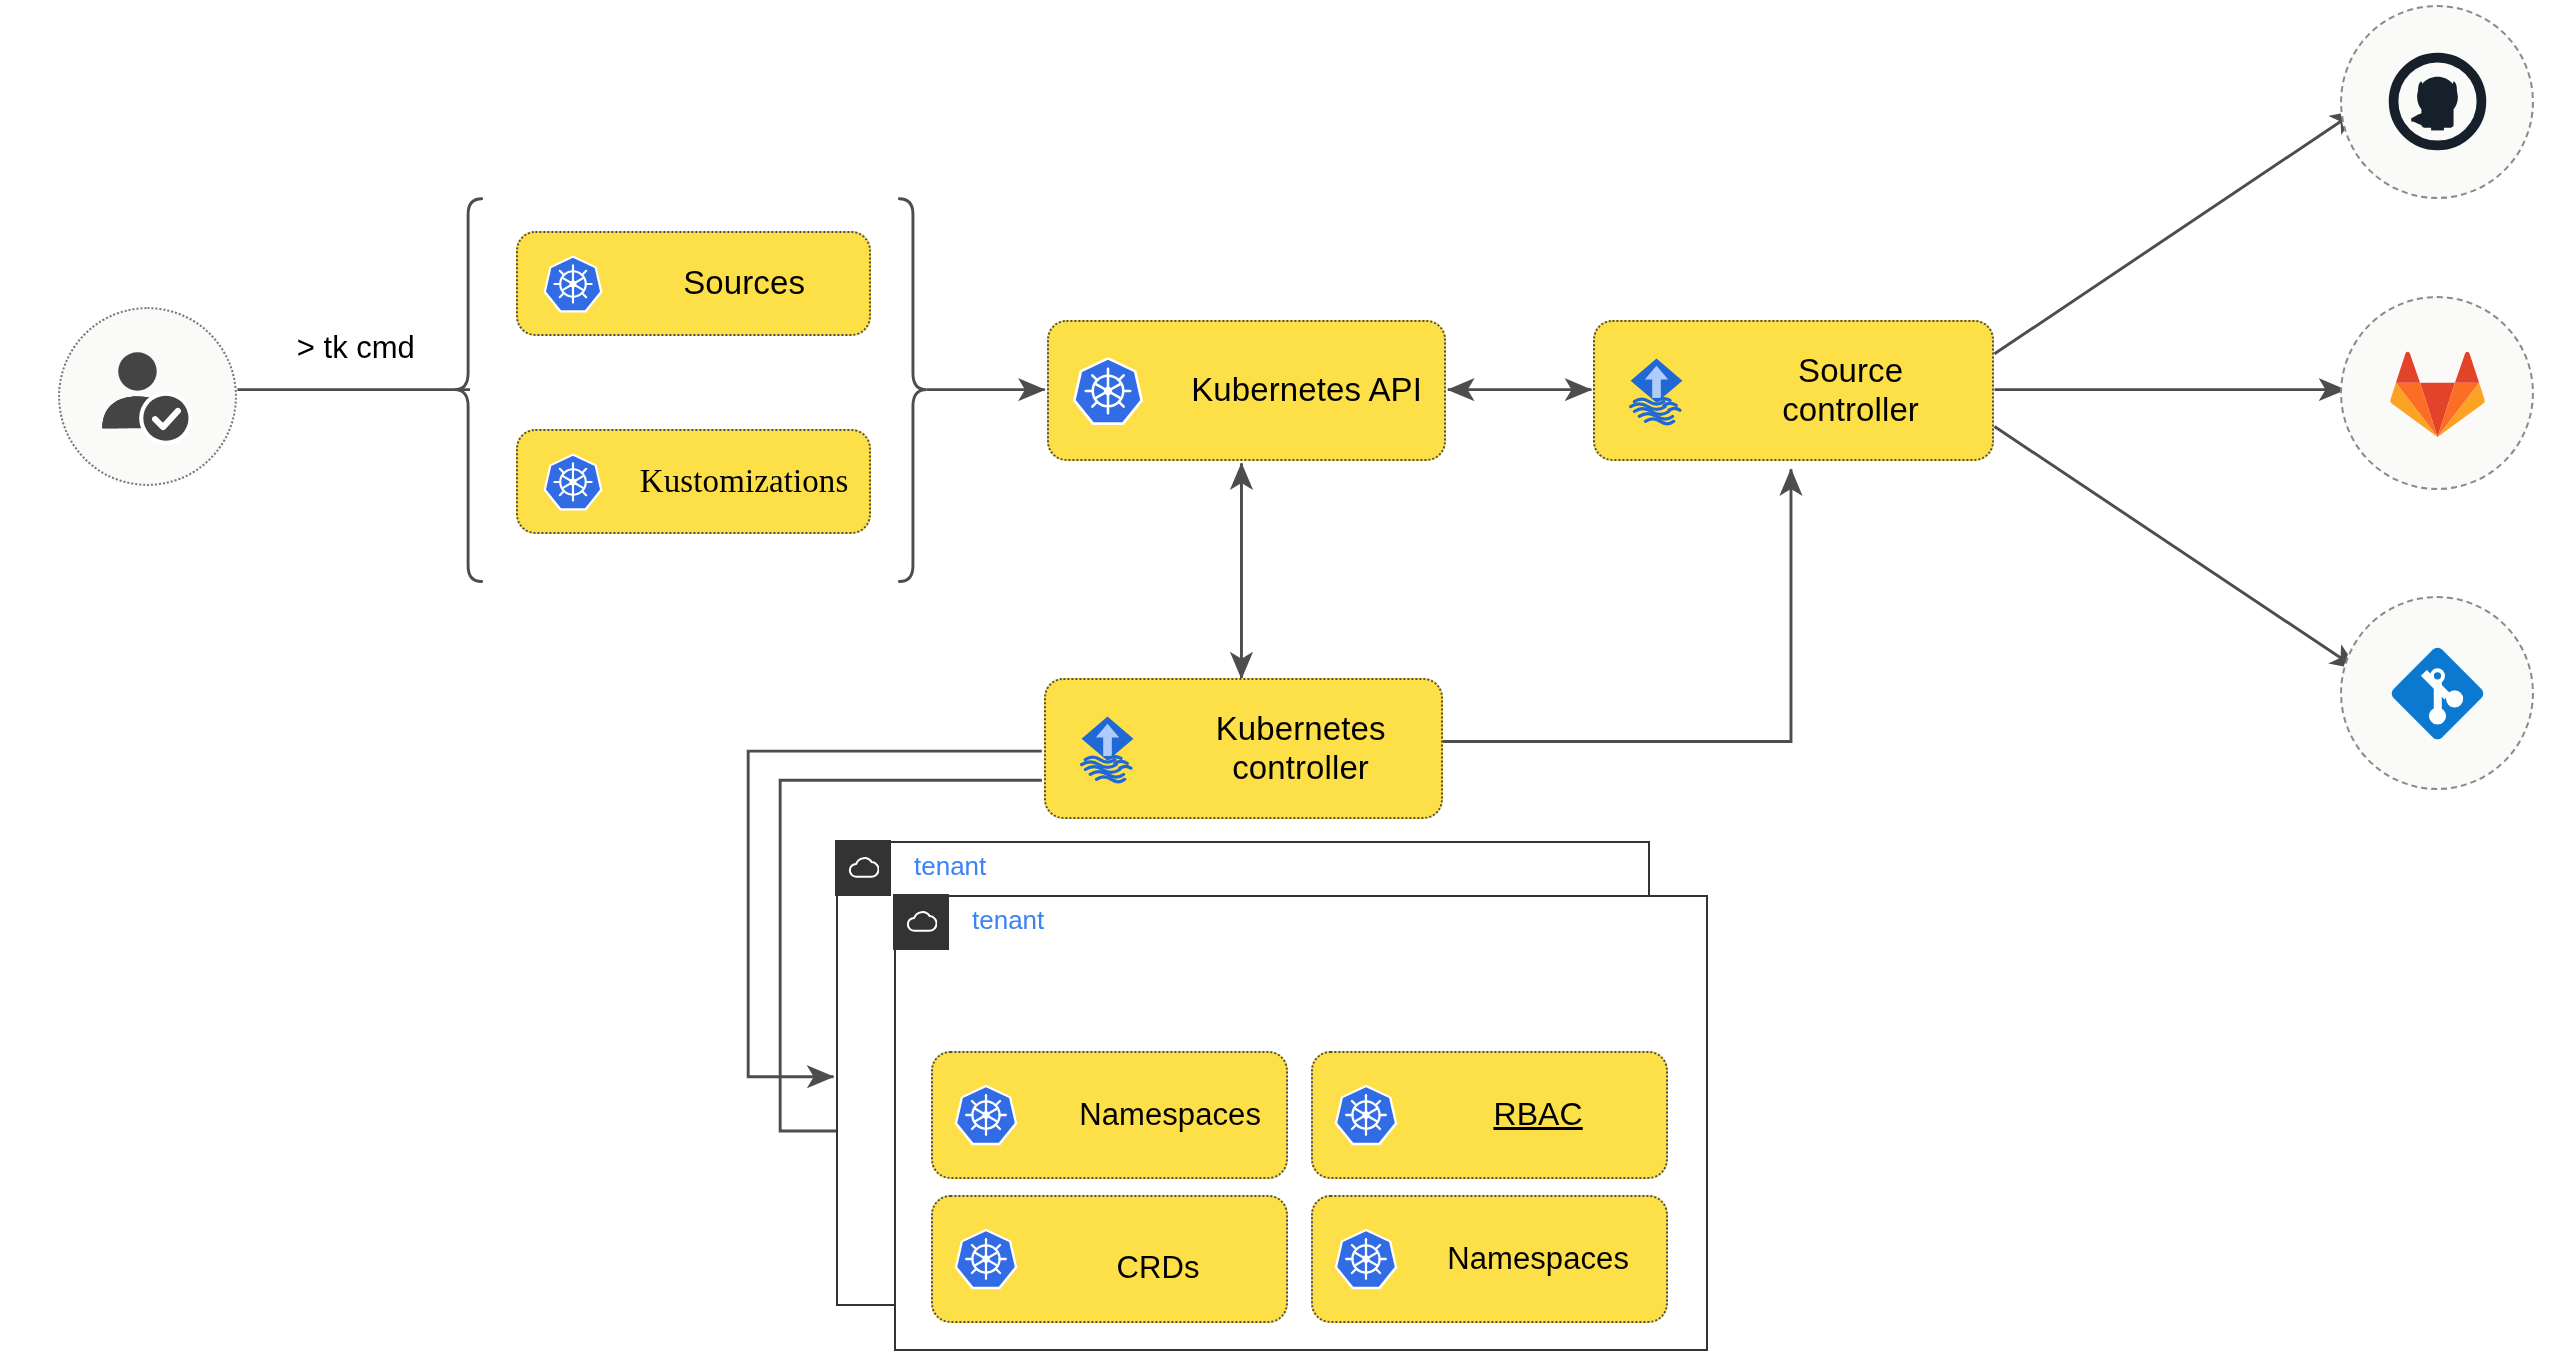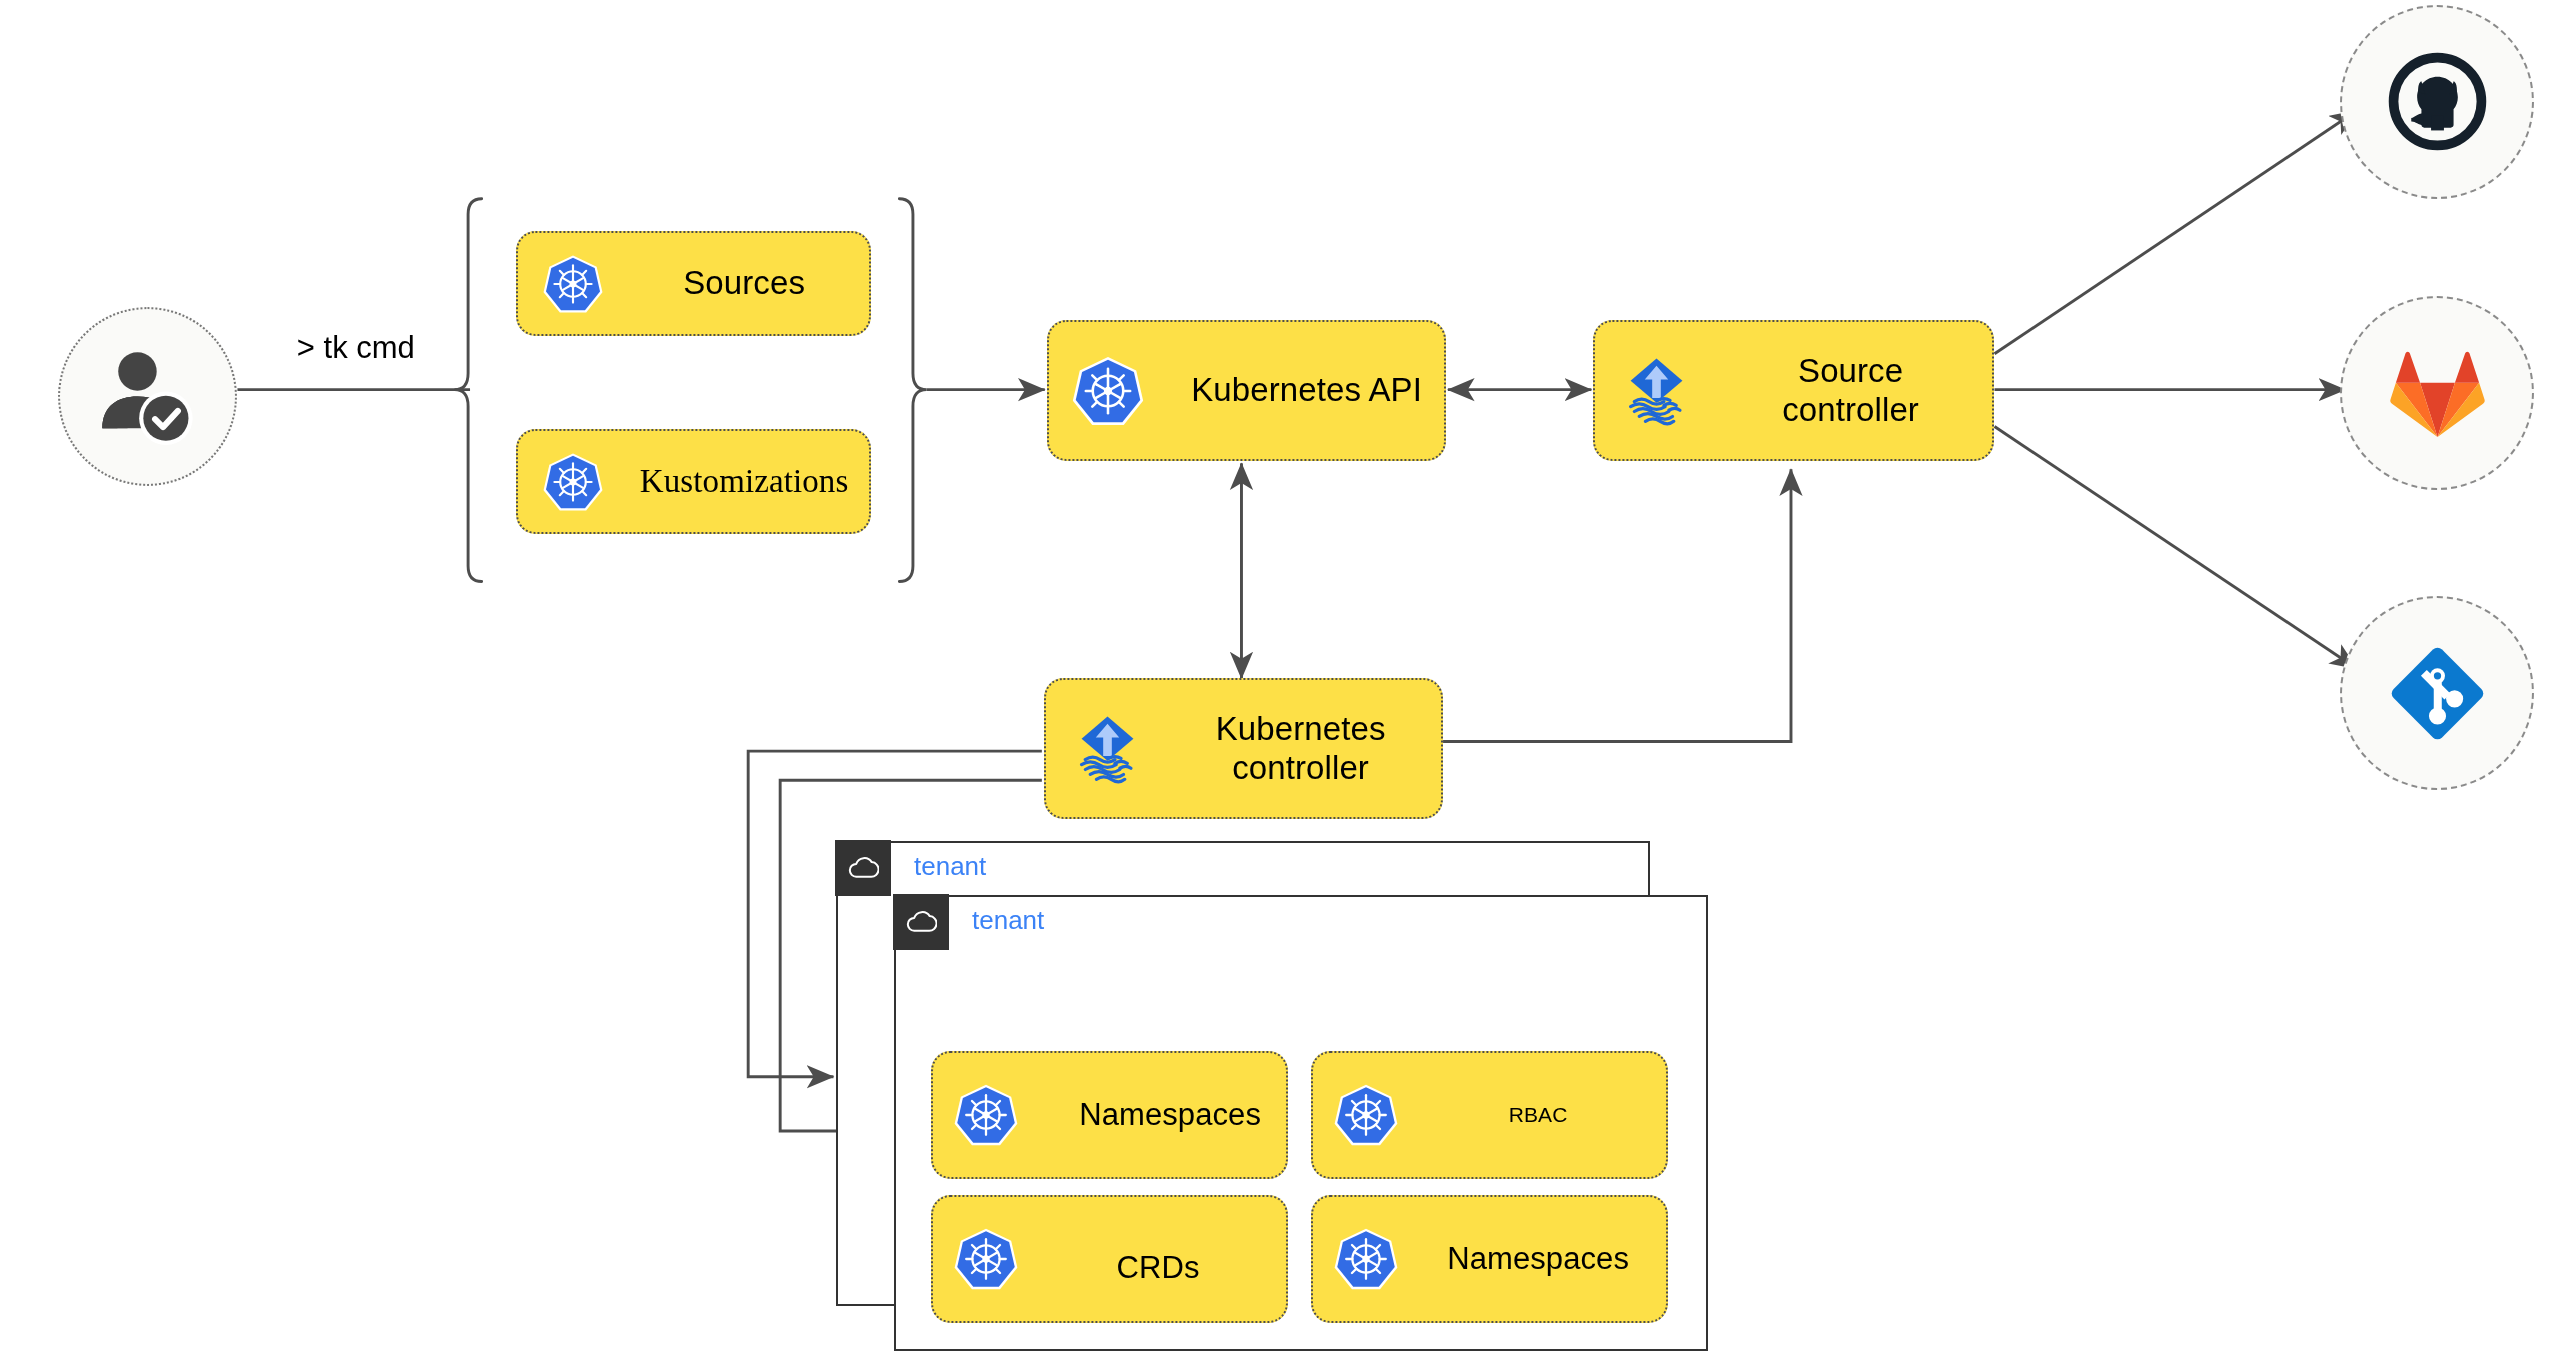--- a/index.html
+++ b/index.html
@@ -386,21 +386,21 @@
             <line x1="32" y1="20" x2="32" y2="32"></line>
               <line x1="32" y1="32" x2="42.4" y2="26"></line>
             <line x1="32" y1="32" x2="42.4" y2="38"></line>
               <line x1="32" y1="32" x2="32" y2="44"></line>
             <line x1="32" y1="32" x2="21.6" y2="38"></line>
               <line x1="32" y1="32" x2="21.6" y2="26"></line>
           </g>
           <circle cx="32" cy="32" r="3.6" fill="#ffffff"></circle>
         </svg>
       </span>
-      <span class="node-label" style="font-size:21px;">RBAC</span>
+      <span class="node-label" style="font-size:32px;text-decoration:underline;">RBAC</span>
     </div>
 
     <div class="node-box" style="left:35px; top:298px; width:357px; height:128px;">
       <span class="node-icon" style="width:105px;">
         <svg width="66" height="66" viewBox="0 0 64 64">
           <path d="M32 2.6 L56.4 14.2 L62.4 40.4 L45.6 61.4 L18.4 61.4 L1.6 40.4 L7.6 14.2 Z" fill="#ffffff"></path>
           <path d="M32 5 L54.4 15.6 L59.9 39.7 L44.4 59 L19.6 59 L4.1 39.7 L9.6 15.6 Z" fill="#326ce5"></path>
           <g stroke="#ffffff" stroke-width="2.2" fill="none" stroke-linecap="round">
             <circle cx="32" cy="32" r="13.2"></circle>
             <line x1="32" y1="12.8" x2="32" y2="18.8"></line>

